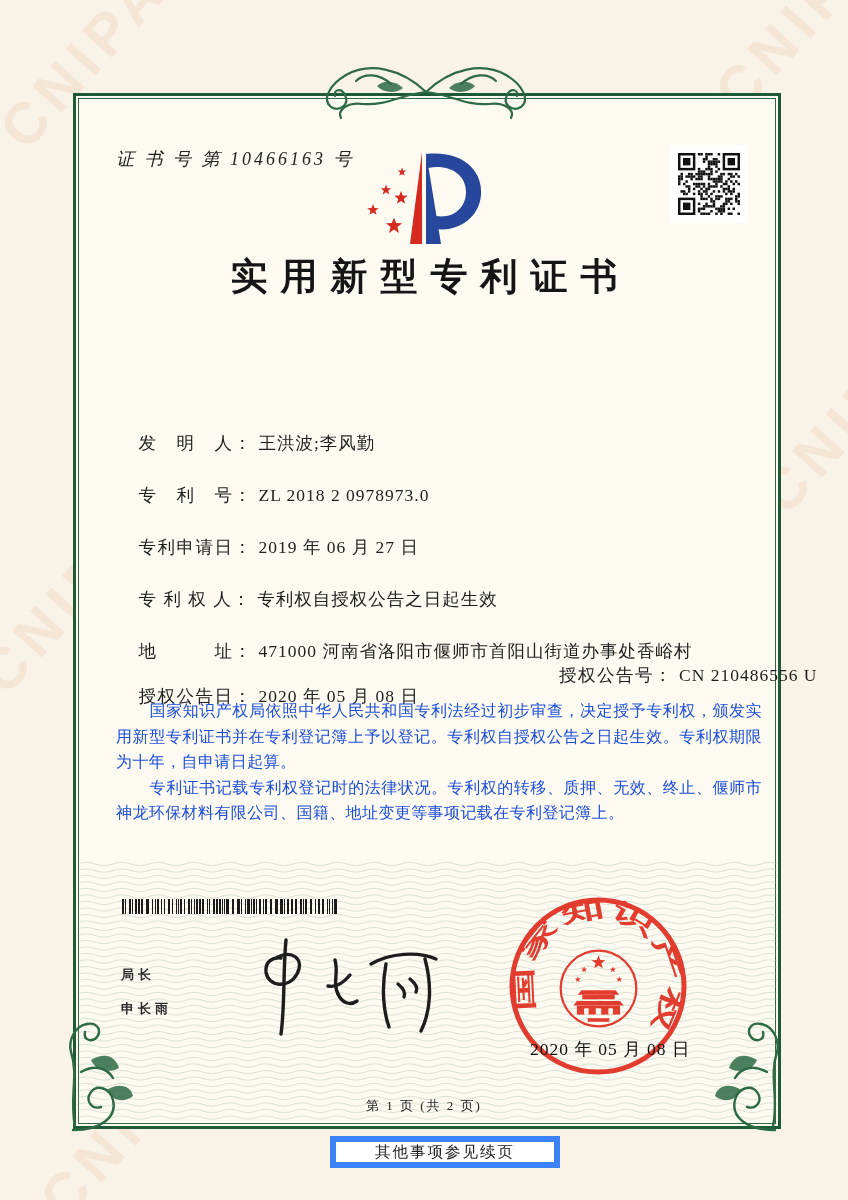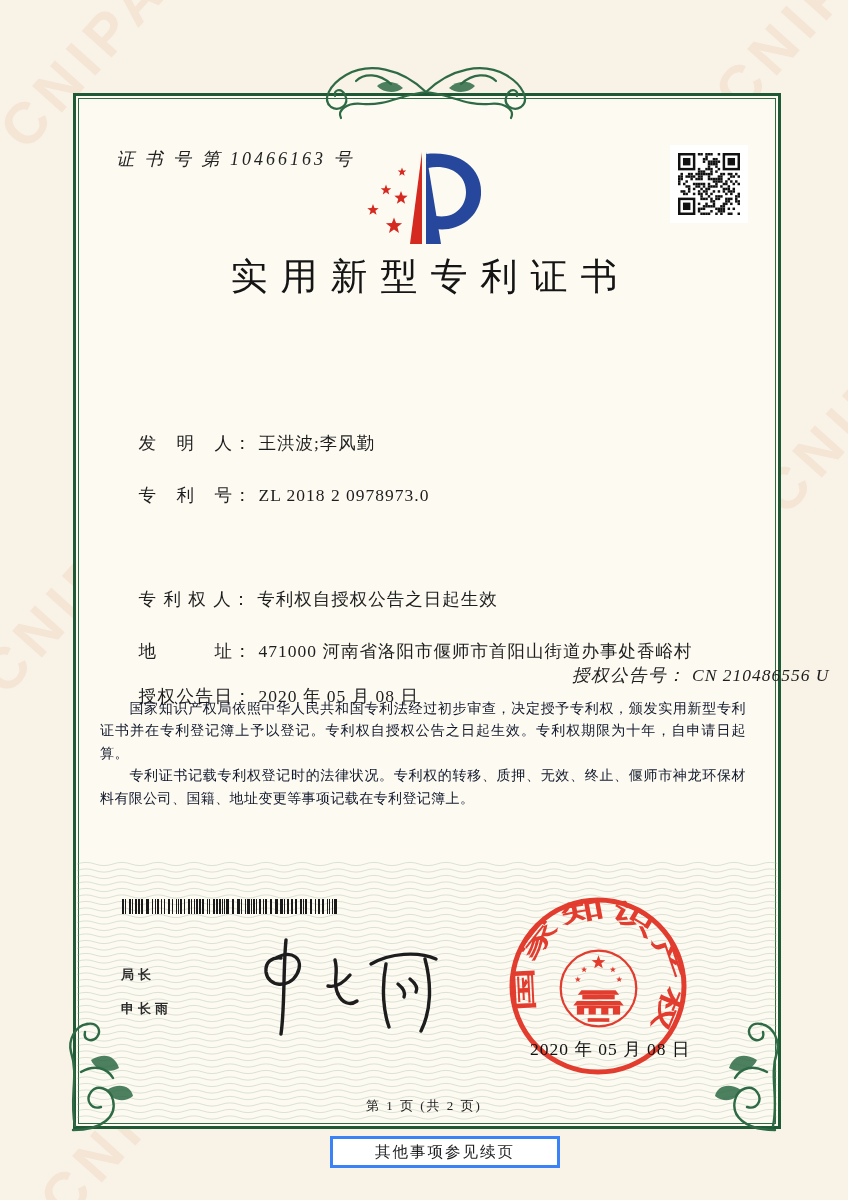--- a/index.html
+++ b/index.html
@@ -21,54 +21,54 @@
 
   .ornament { position:absolute; color:#2e6b45; }
 
   
   .cert-no { position:absolute; left:116px; top:147px; font-size:18px; color:#222;
              letter-spacing:3px;font-style:italic; }
   .logo-svg { position:absolute; left:352px; top:142px; }
   .qr-wrap { position:absolute; left:670px; top:145px; width:78px; height:78px;
              background:#fff; display:flex; align-items:center; justify-content:center; }
   .title { position:absolute; left:0; top:252px; width:848px; text-align:center;
-           font-size:37px; font-weight:400; color:#151515; letter-spacing:13px;
+           font-size:37px; font-weight:700; color:#151515; letter-spacing:13px;
            text-indent:13px; }
 
   
   .field-row { position:absolute; left:117px; font-size:17.5px; color:#1e1e1e;
                white-space:pre; letter-spacing:1px; }
   .field-row .lbl { letter-spacing:1.5px; }
   .field-row .val { margin-left:6px; }
   .row-0 { top:354px; } .row-1 { top:410px; } .row-2 { top:462px; }
   .row-3 { top:514px; } .row-4 { top:566px; } .row-5 { top:618px; }
   .row-6 { top:663px; }
-  .grant-no { position:absolute; left:455px; top:0; white-space:pre;font-style:italic; }
+  .grant-no { position:absolute; left:442px; top:0; white-space:pre; }
 
   
-  .body-text { position:absolute; left:100px; top:698px; width:646px;
-               font-size:14px; line-height:1.6; color:#0f172a; text-align:justify; }
+  .body-text { position:absolute; left:116px; top:698px; width:646px;
+               font-size:16px; line-height:1.6; color:#1d4ed8; text-align:justify; }
   .body-text p { text-indent:2.1em; letter-spacing:0.4px; }
 
   
   .barcode-svg { position:absolute; left:122px; top:899px; }
   .director { position:absolute; left:121px; font-family:"Liberation Sans",sans-serif;
               font-size:13px; font-weight:700; color:#2c2c2c; letter-spacing:4px; }
   .director-title { top:966px; }
   .director-name { top:1000px;text-align:right; }
   .sig-svg { position:absolute; left:238px; top:930px; }
 
   .seal { position:absolute; left:508px; top:896px; width:180px; height:180px; }
   .seal-date { position:absolute; left:530px; top:1037px; font-size:17.5px;
                color:#111; letter-spacing:1px; white-space:pre; }
 
   .page-info { position:absolute; left:0; top:1097px; width:848px; text-align:center;
                font-size:13px; color:#222; letter-spacing:2px; }
   .footer-note { position:absolute; left:330px; top:1136px; width:230px; height:32px;
-                 background:#fff; border:3px solid #3b82f6; display:flex;
+                 background:#fff; border:6px solid #3b82f6; display:flex;
                  align-items:center; justify-content:center; font-size:15.5px;
                  color:#1c1c1c; letter-spacing:2px; }
 </style>
 </head>
 <body>
 
 <div class="page">
 
   <div class="wm" style="left:-25px; top:25px;">CNIPA</div>
   <div class="wm" style="left:690px; top:-12px;">CNIPA</div>
@@ -396,20 +396,23 @@
   </div>
 
   <div class="title">实用新型专利证书</div>
 
   <div class="field-row row-1">
     <span class="lbl">发　明　人：</span><span class="val">王洪波;李风勤</span>
   </div>
   <div class="field-row row-2">
     <span class="lbl">专　利　号：</span><span class="val">ZL 2018 2 0978973.0</span>
   </div>
+  <div class="field-row row-3">
+    <span class="lbl">专利申请日：</span><span class="val">2019 年 06 月 27 日</span>
+  </div>
   <div class="field-row row-4">
     <span class="lbl">专 利 权 人：</span><span class="val">专利权自授权公告之日起生效</span>
   </div>
   <div class="field-row row-5">
     <span class="lbl">地　　　址：</span><span class="val">471000 河南省洛阳市偃师市首阳山街道办事处香峪村</span>
   </div>
   <div class="field-row row-6">
     <span class="lbl">授权公告日：</span><span class="val">2020 年 05 月 08 日</span>
     <span class="grant-no"><span class="lbl">授权公告号：</span><span class="val">CN 210486556 U</span></span>
   </div>

